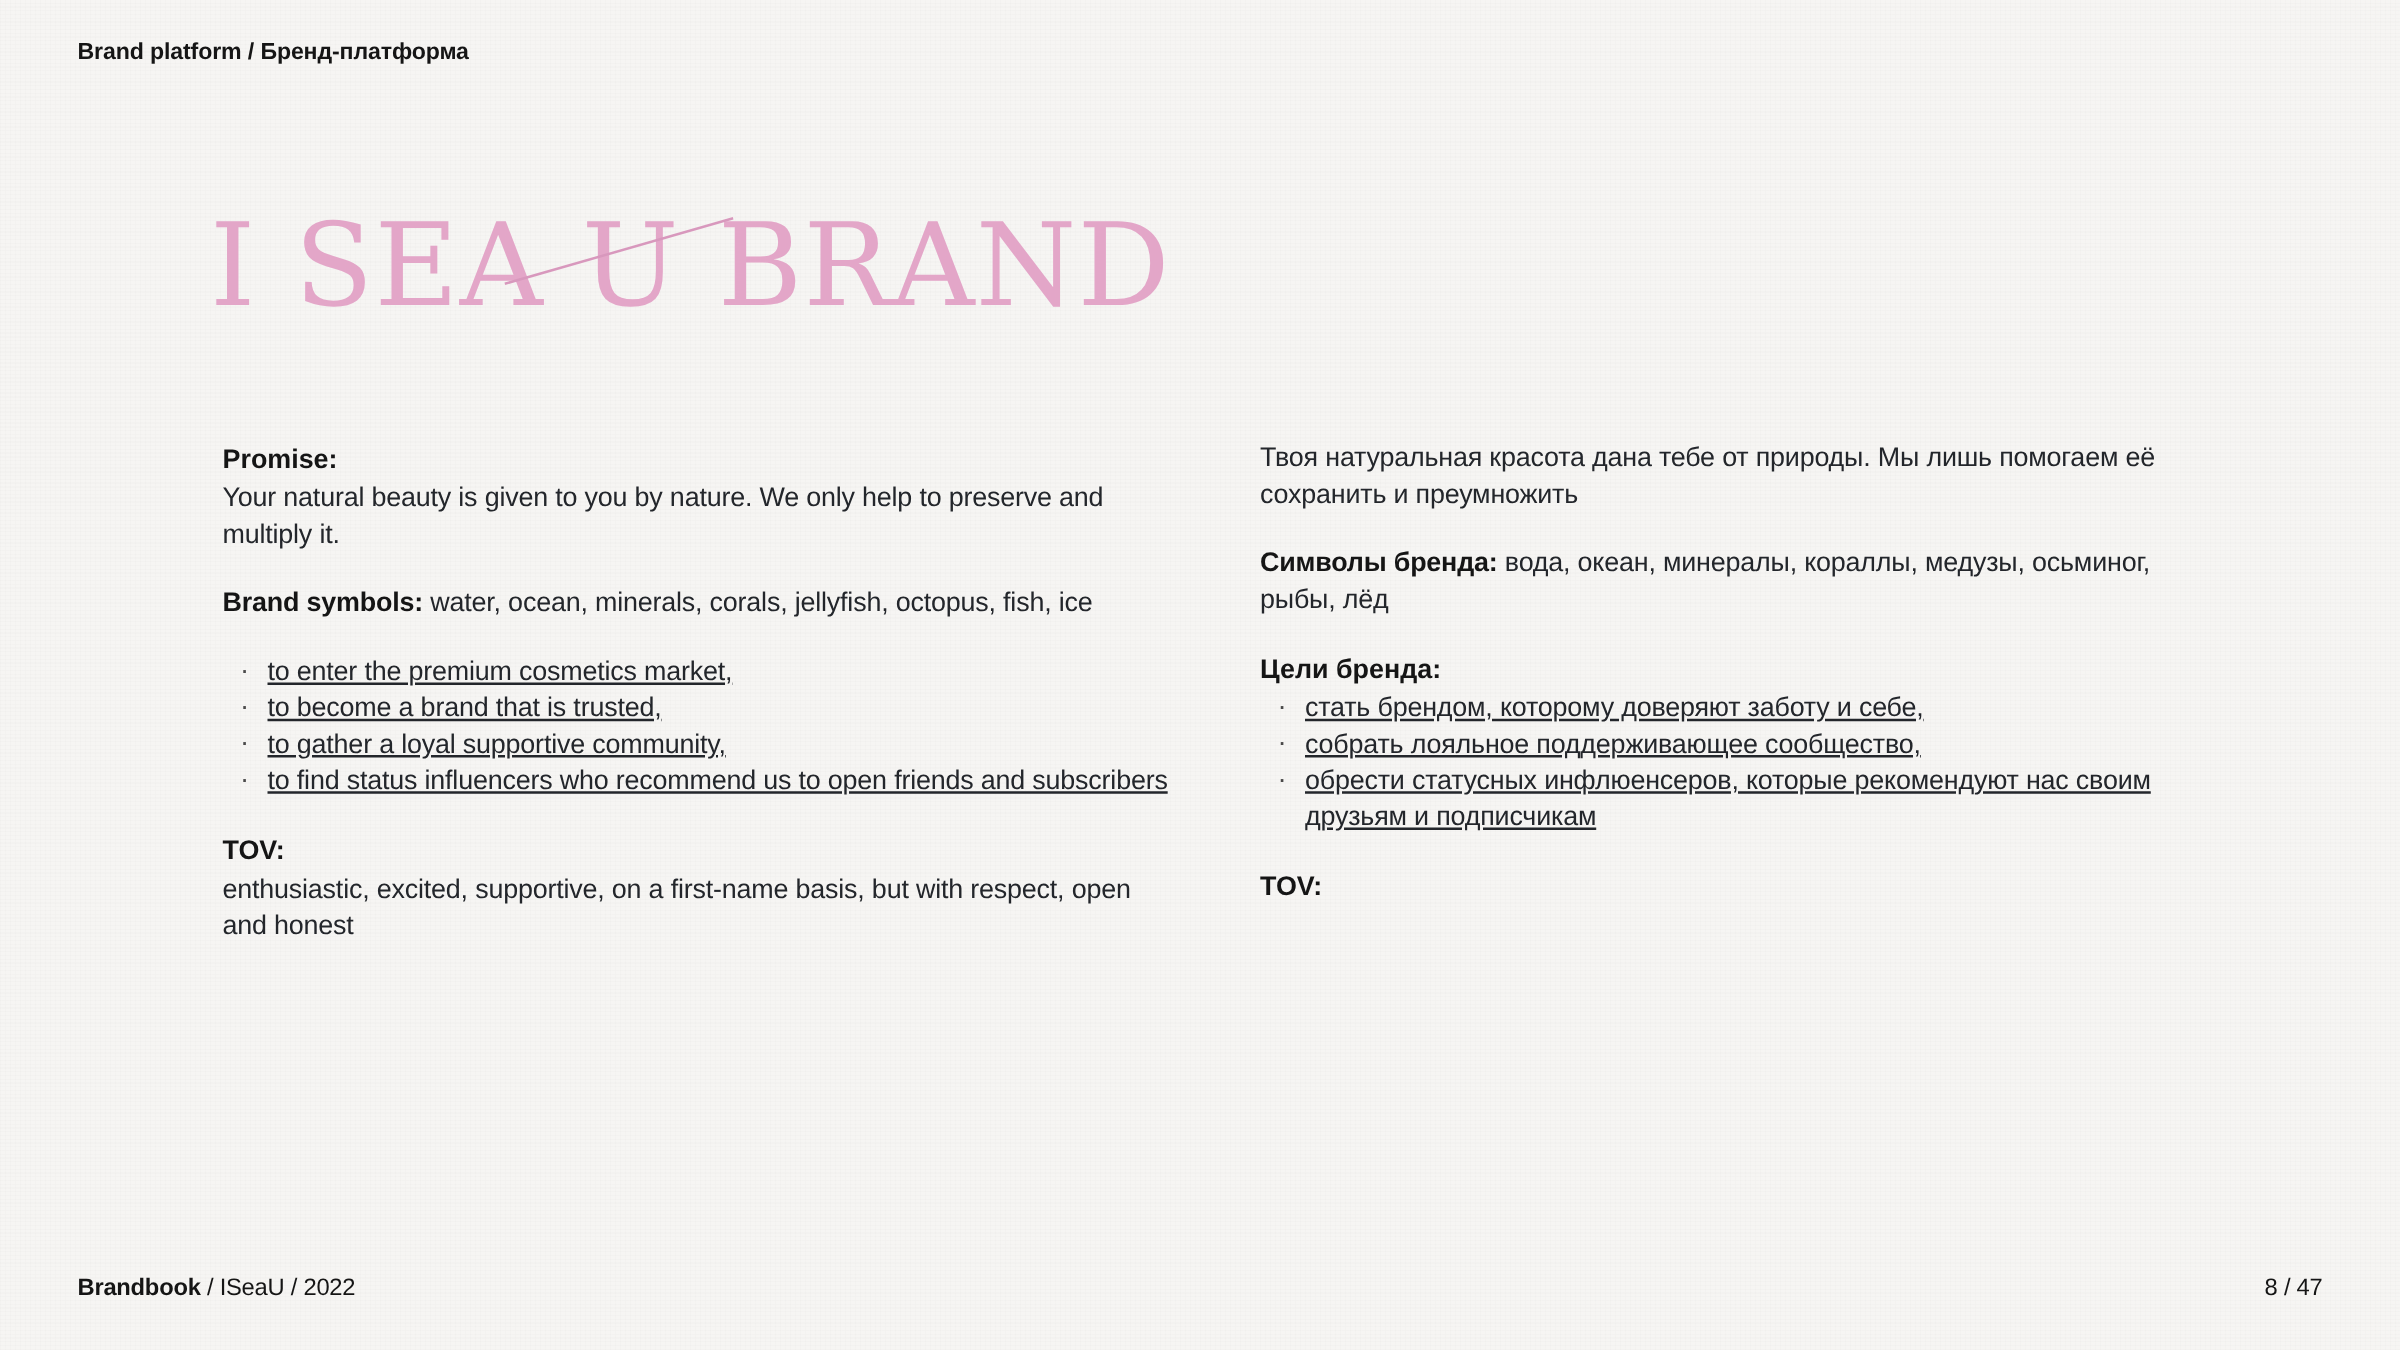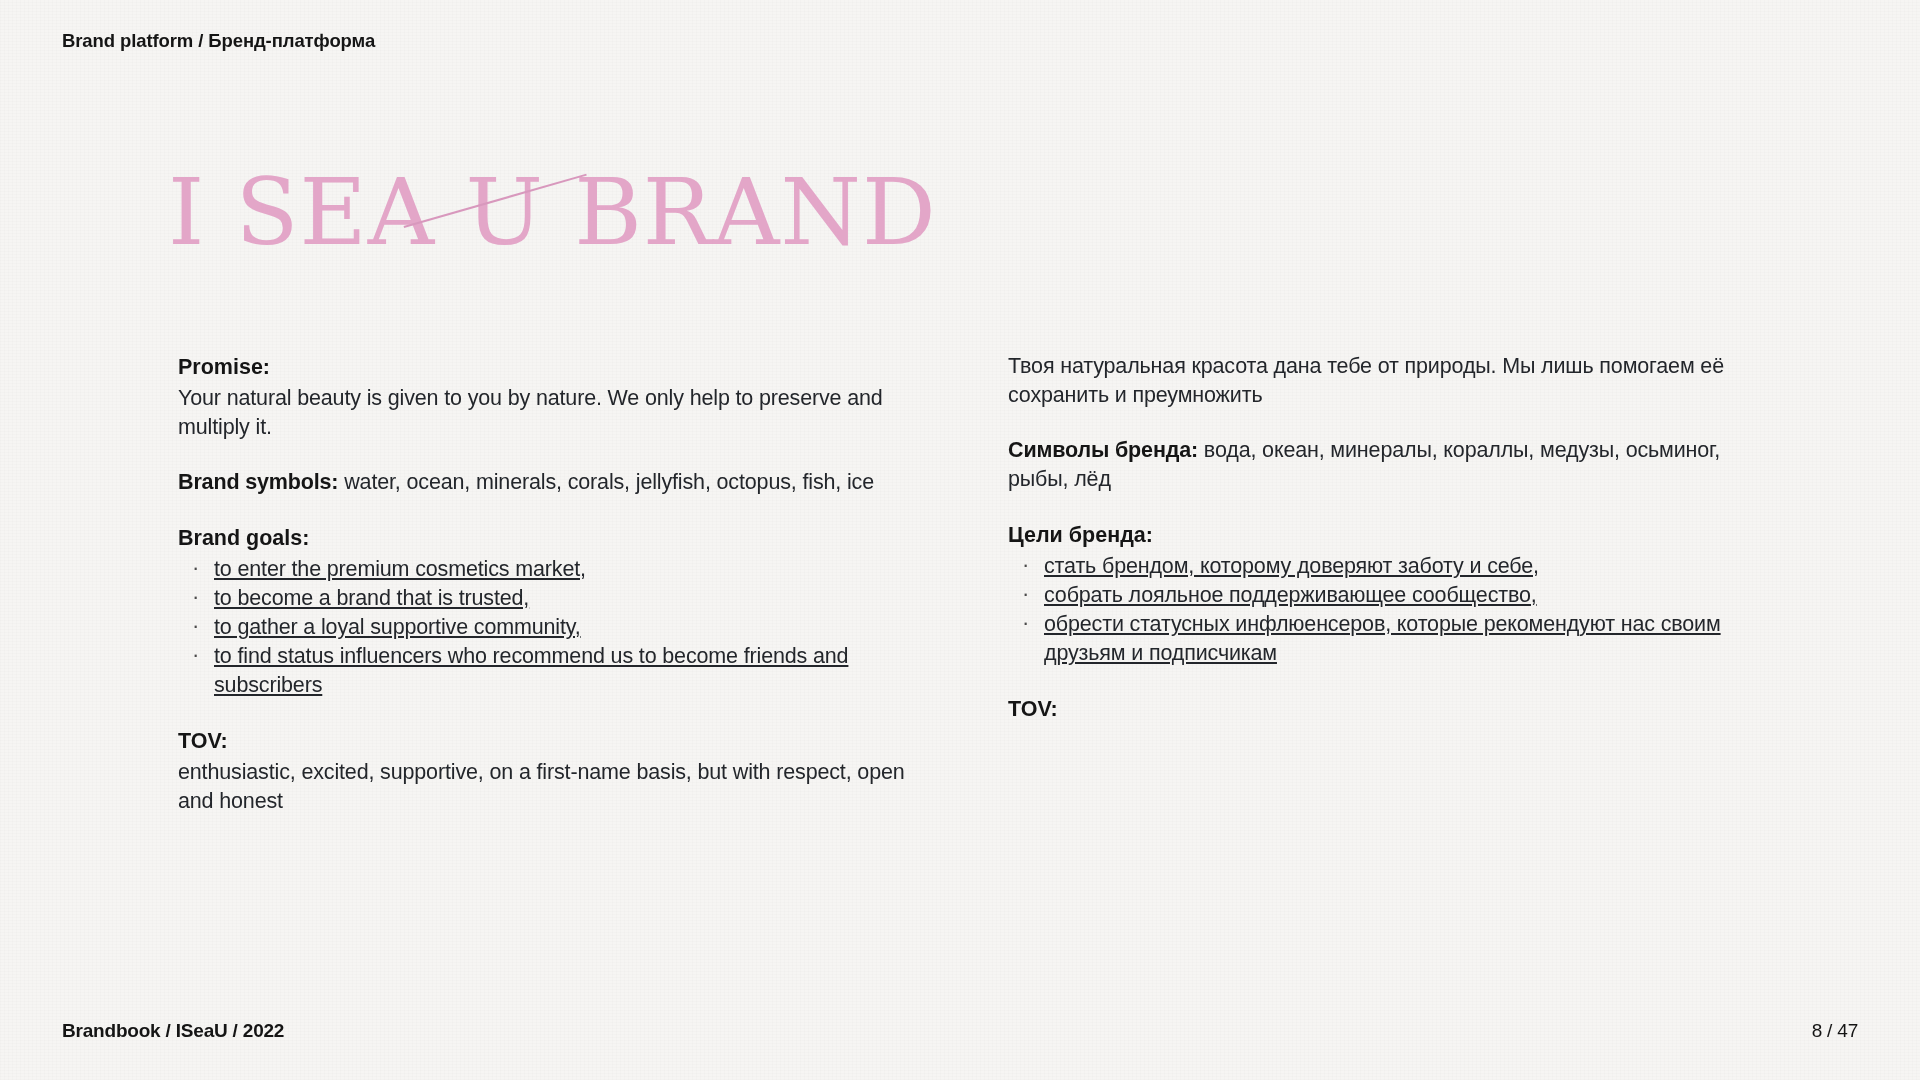--- a/index.html
+++ b/index.html
@@ -132,21 +132,21 @@
 
   .footer-left {
     position: absolute;
     left: 62px;
     bottom: 38px;
     font-size: 19px;
     color: #151515;
     letter-spacing: -0.2px;
   }
   .footer-left b { font-weight: bold; }
-  .footer-left .light { font-weight: bold; }
+  .footer-left .light { font-weight: normal; }
 
   .footer-right {
     position: absolute;
     right: 62px;
     bottom: 38px;
     font-size: 19px;
     color: #151515;
     letter-spacing: -0.2px;
   }
 </style>
@@ -169,26 +169,25 @@
       <div class="block">
         <div class="b-title">Promise:</div>
         <div class="b-text">Your natural beauty is given to you by nature. We only help to preserve and multiply it.</div>
       </div>
 
       <div class="block">
         <div class="b-text"><span class="b-inline-title">Brand symbols:</span><span> water, ocean, minerals, corals, jellyfish, octopus, fish, ice</span></div>
       </div>
 
       <div class="block">
-        <div class="b-title">Brand goals:</div>
         <ul class="b-list">
           <li>to enter the premium cosmetics market,</li>
           <li>to become a brand that is trusted,</li>
           <li>to gather a loyal supportive community,</li>
-          <li>to find status influencers who recommend us to become friends and subscribers</li>
+          <li>to find status influencers who recommend us to open friends and subscribers</li>
         </ul>
       </div>
 
       <div class="block">
         <div class="b-title">TOV:</div>
         <div class="b-text">enthusiastic, excited, supportive, on a first-name basis, but with respect, open and honest</div>
       </div>
 
     </div>
 

